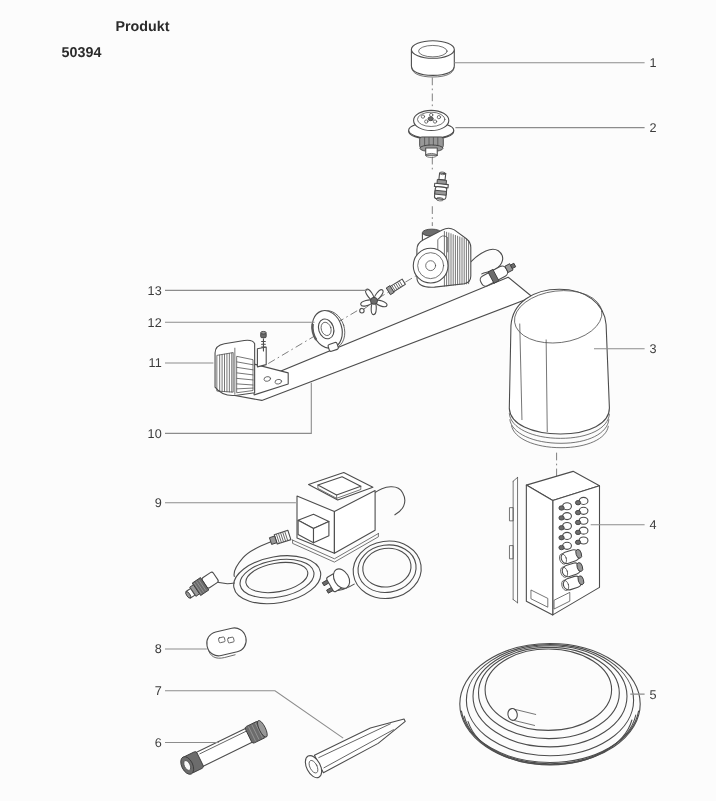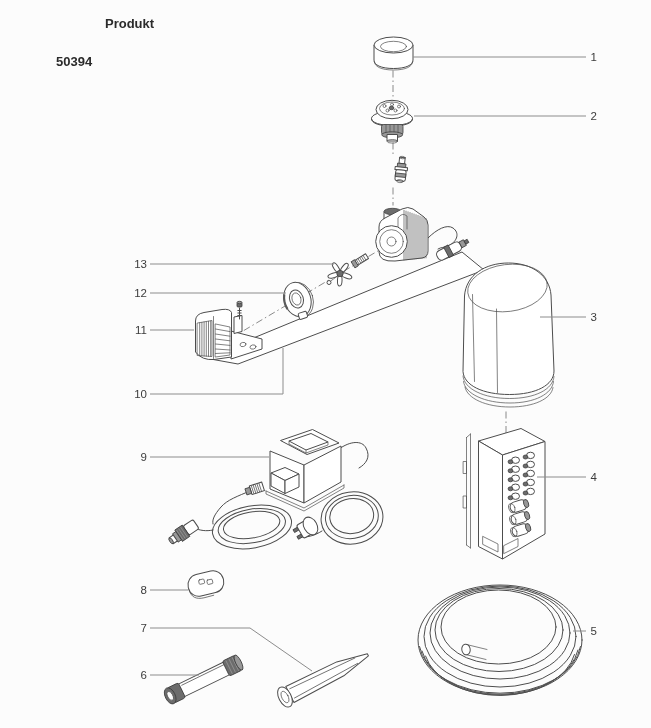--- a/index.html
+++ b/index.html
@@ -4,21 +4,21 @@
 <style>
   html,body { margin:0; padding:0; }
   .page {
     position:relative; width:651px; height:728px;
     background:var(--page-bg,#fcfcfc);
     font-family:"Liberation Sans",sans-serif;
     overflow:hidden;
   }
   .hdr { position:absolute; font-weight:bold; font-size:13px; color:var(--header-text,#2b2b2b); white-space:nowrap; }
   #hdr-col  { left:105px; top:16px; }
-  #hdr-num  { left:56px;  top:54px; }
+  #hdr-num  { left:56px;  top:40px; }
   #hdr-name { left:105px; top:40px; }
   svg.diagram { position:absolute; left:0; top:0; }
   .ln   { fill:none; stroke:var(--line,#4d4d4d); stroke-width:1; stroke-linecap:round; stroke-linejoin:round; }
   .thin { stroke-width:0.7; }
   .wf   { fill:#ffffff; stroke:var(--line,#4d4d4d); stroke-width:1; stroke-linejoin:round; }
   .df   { fill:var(--dark-fill,#6c6c6c); stroke:#3d3d3d; stroke-width:0.8; }
   .mf   { fill:var(--mid-fill,#989898); stroke:#3d3d3d; stroke-width:0.8; }
   .callout { fill:none; stroke:var(--callout-line,#8c8c8c); stroke-width:1; }
   .dash { fill:none; stroke:#7d7d7d; stroke-width:0.9; stroke-dasharray:7 3 1.5 3; }
   .num  { font-family:"Liberation Sans",sans-serif; font-size:11.5px; fill:var(--label-text,#3c3c3c); }

